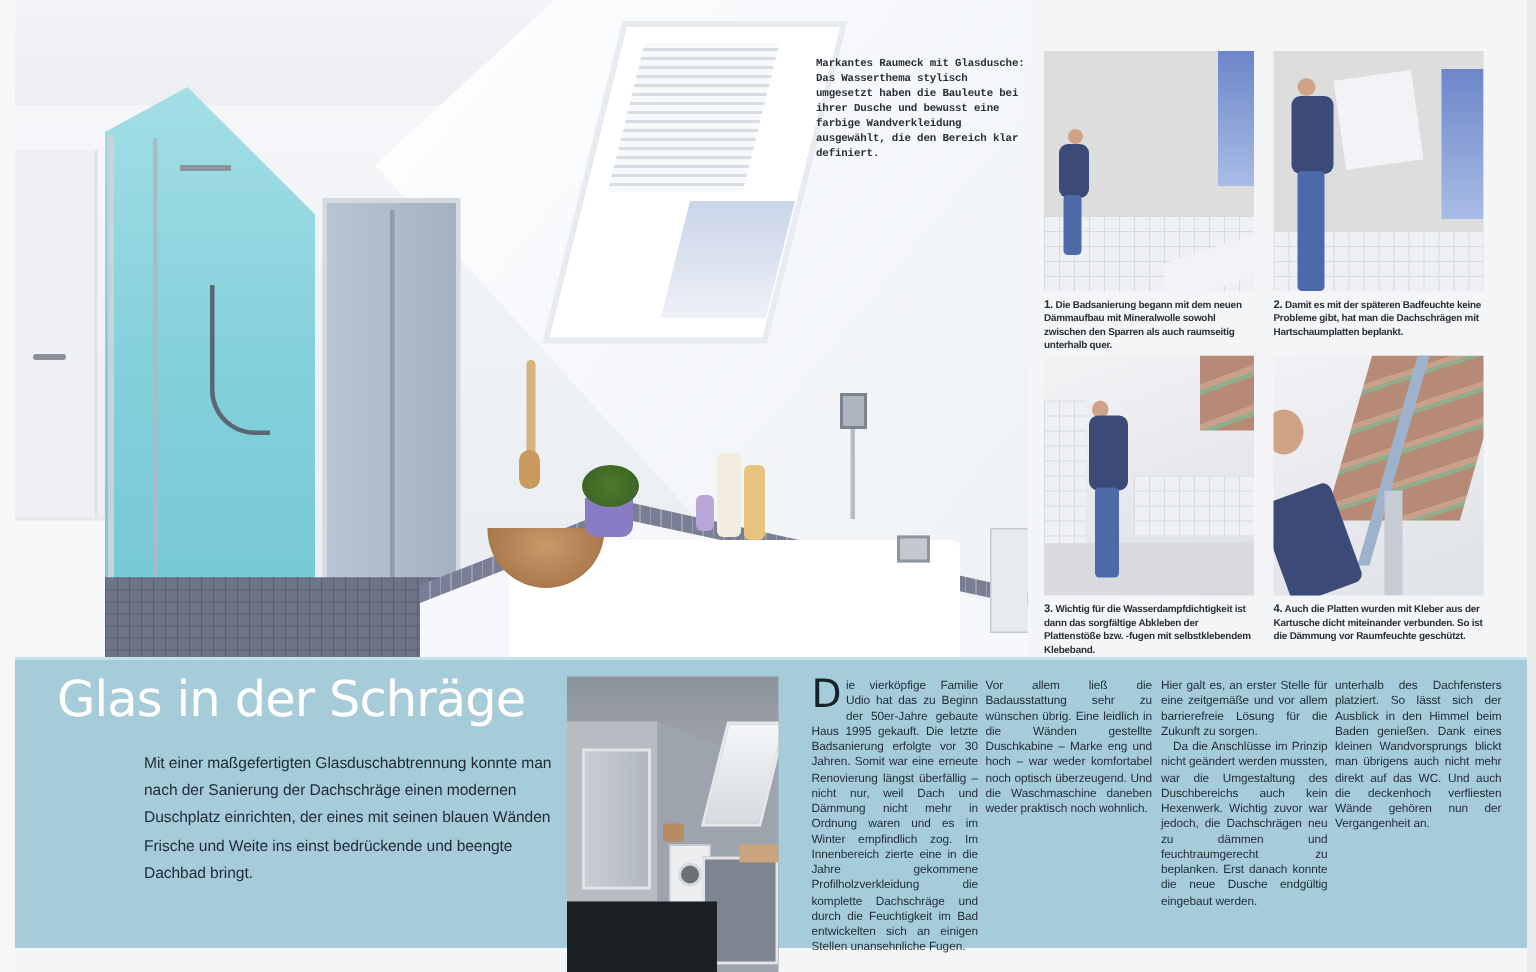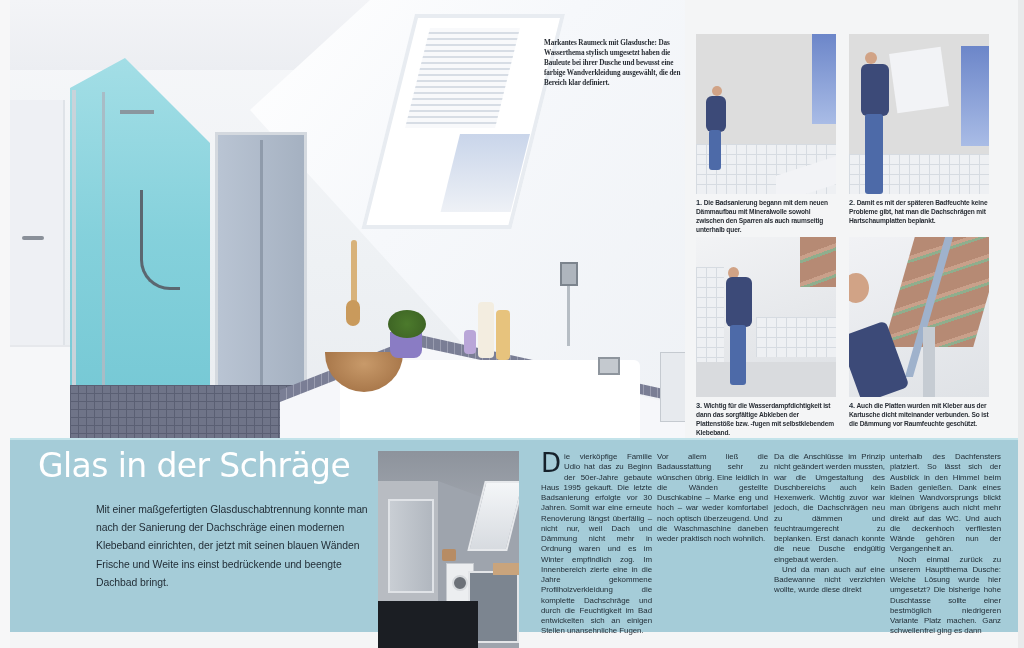--- a/index.html
+++ b/index.html
@@ -46,21 +46,21 @@
   .hero .bottle1 { position:absolute; left:468px; top:302px; width:16px; height:56px; background:#f3ede0; border-radius:4px; }
   .hero .bottle2 { position:absolute; left:486px; top:310px; width:14px; height:50px; background:#e7c37d; border-radius:4px; }
   .hero .bottle3 { position:absolute; left:454px; top:330px; width:12px; height:24px; background:#b9a6d8; border-radius:4px; }
   .hero .brush { position:absolute; left:341px; top:240px; width:6px; height:76px; background:#d8b27a; border-radius:3px; }
   .hero .brush-head { position:absolute; left:336px; top:300px; width:14px; height:26px; background:#c99a5c; border-radius:7px; }
   .hero .hand-shower { position:absolute; left:550px; top:262px; width:18px; height:24px; background:#aeb5bd; border:2px solid #7c848d; }
   .hero .shower-rod { position:absolute; left:557px; top:286px; width:3px; height:60px; background:#b6bdc4; }
   .hero .mixer { position:absolute; left:588px; top:357px; width:22px; height:18px; background:#c4c9cf; border:2px solid #8e959d; }
   .hero .valves { position:absolute; left:650px; top:352px; width:30px; height:70px; background:#e7eaee; border:1px solid #c5cad0; }
 
-  .caption-hero { position:absolute; left:544px; top:38px; width:140px; font-family:Liberation Serif, serif; font-size:7.2px; line-height:10px; font-weight:bold; color:#2a2f36; letter-spacing:-0.1px; }
+  .caption-hero { position:absolute; left:544px; top:38px; width:140px; font-family:Liberation Mono, monospace; font-size:7.2px; line-height:10px; font-weight:bold; color:#2a2f36; letter-spacing:-0.1px; }
 
   
   .steps { position:absolute; left:690px; top:34px; width:310px; height:400px; }
   .step { position:absolute; width:140px; }
   .step .photo { position:relative; width:140px; height:160px; overflow:hidden; background:#ddd; }
   .step .cap { margin-top:4px; font-family:"Liberation Sans", sans-serif; font-size:6.6px; line-height:9px; color:#2a2f36; font-weight:bold; letter-spacing:-0.15px; }
   .step .cap .num { font-size:7.5px; color:#1f2933; }
   .step-1 { left:6px; top:0; }
   .step-2 { left:159px; top:0; }
   .step-3 { left:6px; top:203px; }
@@ -187,21 +187,21 @@
         <div style="position:absolute;left:74px;top:90px;width:12px;height:70px;background:#c6ccd3;"></div>
       </div>
       <div class="cap"><span class="num">4.</span> <span>Auch die Platten wurden mit Kleber aus der Kartusche dicht miteinander verbunden. So ist die Dämmung vor Raumfeuchte geschützt.</span></div>
     </div>
   </div>
 
   <div class="band-strip"></div>
   <div class="band"></div>
   <div class="white-box"></div>
   <div class="headline">Glas in der Schräge</div>
-  <div class="lead">Mit einer maßgefertigten Glasduschabtrennung konnte man nach der Sanierung der Dachschräge einen modernen Klebeband einrichten, der jetzt mit seinen blauen Wänden Frische und Weite ins einst bedrückende und beengte Dachbad bringt.</div>
+  <div class="lead">Mit einer maßgefertigten Glasduschabtrennung konnte man nach der Sanierung der Dachschräge einen modernen Duschplatz einrichten, der eines mit seinen blauen Wänden Frische und Weite ins einst bedrückende und beengte Dachbad bringt.</div>
 
   <div class="inset">
     <div class="ceil"></div>
     <div class="wall"></div>
     <div class="cabin"></div>
     <div class="skylight"></div>
     <div class="washer"></div>
     <div class="washer-door"></div>
     <div class="basket"></div>
     <div class="dresser"></div>
@@ -209,20 +209,19 @@
     <div class="rug"></div>
   </div>
 
   <div class="cols col1">
     <p><span class="dropcap">D</span><span>ie vierköpfige Familie Udio hat das zu Beginn der 50er-Jahre gebaute Haus 1995 gekauft. Die letzte Badsanierung erfolgte vor 30 Jahren. Somit war eine erneute Renovierung längst überfällig – nicht nur, weil Dach und Dämmung nicht mehr in Ordnung waren und es im Winter empfindlich zog. Im Innenbereich zierte eine in die Jahre gekommene Profilholzverkleidung die komplette Dachschräge und durch die Feuchtigkeit im Bad entwickelten sich an einigen Stellen unansehnliche Fugen.</span></p>
   </div>
   <div class="cols col2">
     <p>Vor allem ließ die Badausstattung sehr zu wünschen übrig. Eine leidlich in die Wänden gestellte Duschkabine – Marke eng und hoch – war weder komfortabel noch optisch überzeugend. Und die Waschmaschine daneben weder praktisch noch wohnlich.</p>
   </div>
   <div class="cols col3">
+    <p>Hier galt es, an erster Stelle für eine zeitgemäße und vor allem barrierefreie Lösung für die Zukunft zu sorgen.</p>
     <p>Da die Anschlüsse im Prinzip nicht geändert werden mussten, war die Umgestaltung des Duschbereichs auch kein Hexenwerk. Wichtig zuvor war jedoch, die Dachschrägen neu zu dämmen und feuchtraumgerecht zu beplanken. Erst danach konnte die neue Dusche endgültig eingebaut werden.</p>
-    <p>Und da man auch auf eine Badewanne nicht verzichten wollte, wurde diese direkt</p>
   </div>
   <div class="cols col4">
     <p>unterhalb des Dachfensters platziert. So lässt sich der Ausblick in den Himmel beim Baden genießen. Dank eines kleinen Wandvorsprungs blickt man übrigens auch nicht mehr direkt auf das WC. Und auch die deckenhoch verfliesten Wände gehören nun der Vergangenheit an.</p>
-    <p>Noch einmal zurück zu unserem Hauptthema Dusche: Welche Lösung wurde hier umgesetzt? Die bisherige hohe Duschtasse sollte einer bestmöglich niedrigeren Variante Platz machen. Ganz schwellenfrei ging es dann</p>
   </div>
 </div>
 
 </body></html>

